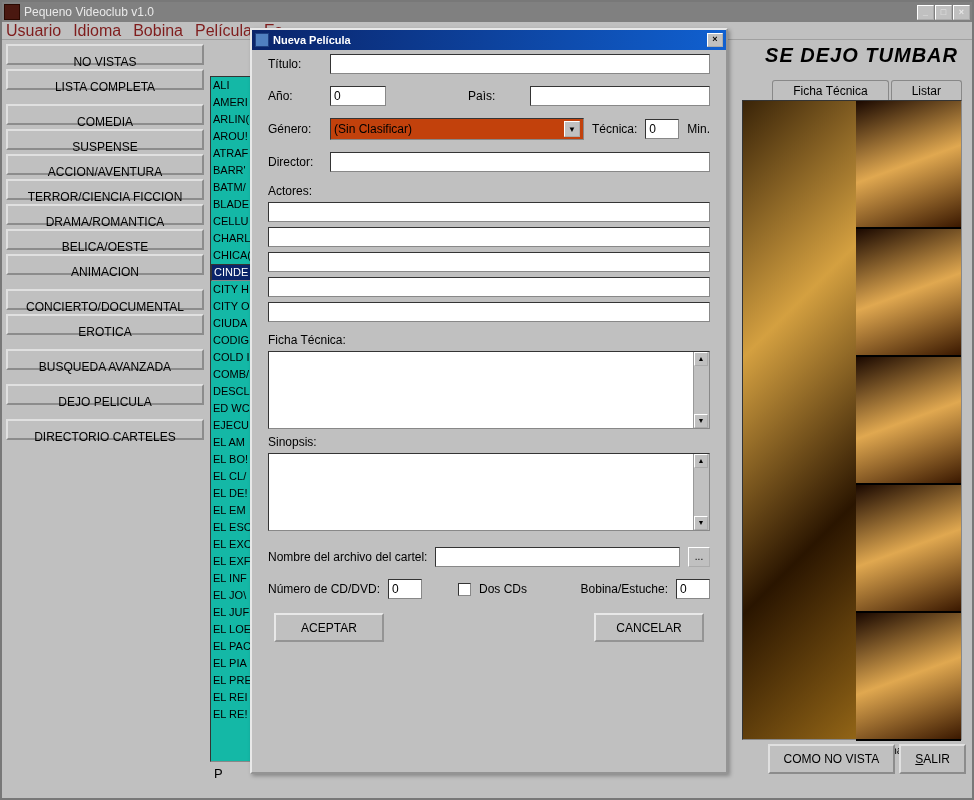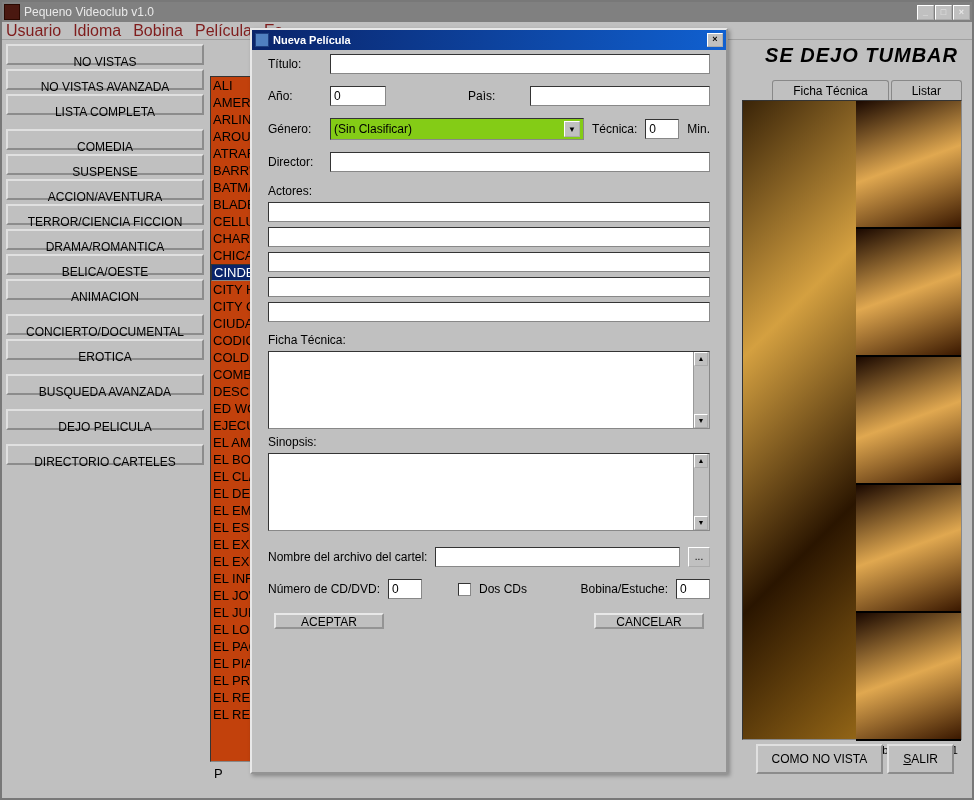--- a/index.html
+++ b/index.html
@@ -17,62 +17,62 @@
 
 .content { position:relative; height:calc(100% - 38px - 20px); }
 
 
 .sidebar { position:absolute; left:4px; top:4px; width:200px; }
 .sidebtn { display:block; width:198px; height:21px; margin-bottom:4px; background:#c0c0c0; border:2px outset #e0e0e0; font-size:12px; text-align:center; line-height:32px; cursor:default; }
 .spacer1 { height:10px; }
 
 
 .listpanel { position:absolute; left:208px; top:4px; width:60px; height:720px; }
-.listbox { width:100%; height:100%; background:#c2410c; border:1px inset #888; overflow:hidden; font-size:13px; }
+.listbox { width:100%; height:100%; background:#14b8a6; border:1px inset #888; overflow:hidden; font-size:11px; }
 .listbox div { padding:0 2px; height:17px; line-height:17px; white-space:nowrap; }
 .listbox div.sel { background:#0a246a; color:#fff; }
 
 
 .mainhdr { position:absolute; left:210px; top:4px; right:4px; height:30px; font-family:"Comic Sans MS",cursive; font-size:20px; font-style:italic; font-weight:bold; letter-spacing:1px; padding-left:50px;}
 .tabs { position:absolute; right:10px; top:40px; display:flex; gap:2px; }
 .tab { border:1px solid #888; border-bottom:none; background:#c0c0c0; padding:3px 20px; font-size:12px; border-radius:3px 3px 0 0; cursor:default;}
 .poster { position:absolute; right:10px; top:60px; width:220px; height:640px; background:linear-gradient(135deg,#3a2408 0%,#d4a040 30%,#2a1500 60%,#c08820 100%); border:1px inset #888;}
 .poster .strip{position:absolute;right:0;width:105px;top:0;bottom:0;}
 .poster .thumb{width:100%;height:128px;background:linear-gradient(160deg,#1a0800,#e0a850,#3a1800);border-bottom:2px solid #000;}
 .bobina { position:absolute; right:14px; top:704px; font-size:11px;}
-.btmbtns { position:absolute; right:18px; bottom:4px; display:flex; gap:4px;margin-top:12px;}
+.btmbtns { position:absolute; right:6px; bottom:4px; display:flex; gap:4px;margin-top:12px;}
 .bbtn { border:2px outset #e0e0e0; background:#c0c0c0; padding:6px 14px; font-size:12px; cursor:default;}
 .bbtn .ul{text-decoration:underline;}
 
 .status { position:absolute; left:0; bottom:0; right:0; height:20px; background:#c0c0c0; border-top:1px solid #888; display:flex; align-items:center; font-size:11px; padding:0 6px;}
 .status .spc{flex:1;}
 .status .cell{border:1px inset #ddd; padding:1px 8px; margin-left:4px;}
 
 
 .dialog { position:absolute; left:250px; top:28px; width:478px; height:746px; background:#c0c0c0; border:2px outset #e8e8e8; box-shadow:2px 2px 4px rgba(0,0,0,.3); z-index:10;}
 .dlgtitle { height:20px; background:linear-gradient(to right,#0a246a,#1060d0); color:#fff; display:flex; align-items:center; font-size:11px; font-weight:bold; padding:0 3px;}
 .dlgtitle .ic{width:14px;height:14px;background:#5080c0;margin-right:4px;border:1px solid #204080;}
 .dlgtitle .t{flex:1;}
 .dlgtitle .xbtn{width:16px;height:14px;background:#c0c0c0;border:1px outset #fff;font-size:9px;font-weight:bold;text-align:center;line-height:11px;color:#000;}
 .dlgbody { padding:4px 16px; font-size:12px; }
 .row { display:flex; align-items:center; margin-bottom:12px; gap:8px;}
 .row label { min-width:54px; }
 .inp { background:#fff; border:1px inset #888; height:20px; padding:0 3px; font-size:12px;}
 .inp.long{flex:1;}
-.sel { background:#84cc16; border:1px inset #888; height:22px; flex:1; display:flex; align-items:center; padding:0 3px; justify-content:space-between;}
+.sel { background:#c2410c; border:1px inset #888; height:22px; flex:1; display:flex; align-items:center; padding:0 3px; justify-content:space-between;}
 .sel .arrow{width:16px;height:16px;background:#c0c0c0;border:1px outset #fff;display:flex;align-items:center;justify-content:center;font-size:8px;}
 .txtarea{background:#fff;border:1px inset #888;height:78px;position:relative;}
 .txtarea .sbar{position:absolute;right:0;top:0;width:16px;height:100%;background:#c0c0c0;border-left:1px solid #999;}
 .txtarea .sbar .sbtn{width:14px;height:14px;background:#c0c0c0;border:1px outset #fff;position:absolute;font-size:7px;text-align:center;line-height:12px;}
 .txtarea .sbar .up{top:0;} .txtarea .sbar .dn{bottom:0;}
 .seclbl{margin:6px 0 4px;}
 .actor{width:100%;height:20px;background:#fff;border:1px inset #888;margin-bottom:5px;}
 .chk{width:13px;height:13px;background:#fff;border:1px inset #888;display:inline-block;vertical-align:middle;}
 .dlgbtns{display:flex;justify-content:space-between;margin-top:14px;padding:0 6px;}
-.dbtn{border:2px outset #e8e8e8;background:#c0c0c0;width:110px;height:16px;font-size:12px;}
+.dbtn{border:2px outset #e8e8e8;background:#c0c0c0;width:110px;height:29px;font-size:12px;}
 .browse{width:22px;height:20px;background:#c0c0c0;border:1px outset #fff;font-size:10px;text-align:center;line-height:17px;}
 </style>
 </head>
 <body>
 
 <div class="mainwin">
   <div class="titlebar">
     <div class="appicon"></div>
     <div class="ttl">Pequeno Videoclub v1.0</div>
     <div class="winbtns">
@@ -85,21 +85,20 @@
     <span class="menuitem">Usuario</span>
     <span class="menuitem">Idioma</span>
     <span class="menuitem">Bobina</span>
     <span class="menuitem">Película</span>
     <span class="menuitem">Es</span>
   </div>
 
   <div class="content">
     <div class="sidebar" id="sidebar">
         <div class="sidebtn">NO VISTAS</div>
-        <div class="sidebtn">NO VISTAS AVANZADA</div>
         <div class="sidebtn">LISTA COMPLETA</div>
         <div class="spacer1"></div>
         <div class="sidebtn">COMEDIA</div>
         <div class="sidebtn">SUSPENSE</div>
         <div class="sidebtn">ACCION/AVENTURA</div>
         <div class="sidebtn">TERROR/CIENCIA FICCION</div>
         <div class="sidebtn">DRAMA/ROMANTICA</div>
         <div class="sidebtn">BELICA/OESTE</div>
         <div class="sidebtn">ANIMACION</div>
         <div class="spacer1"></div>

